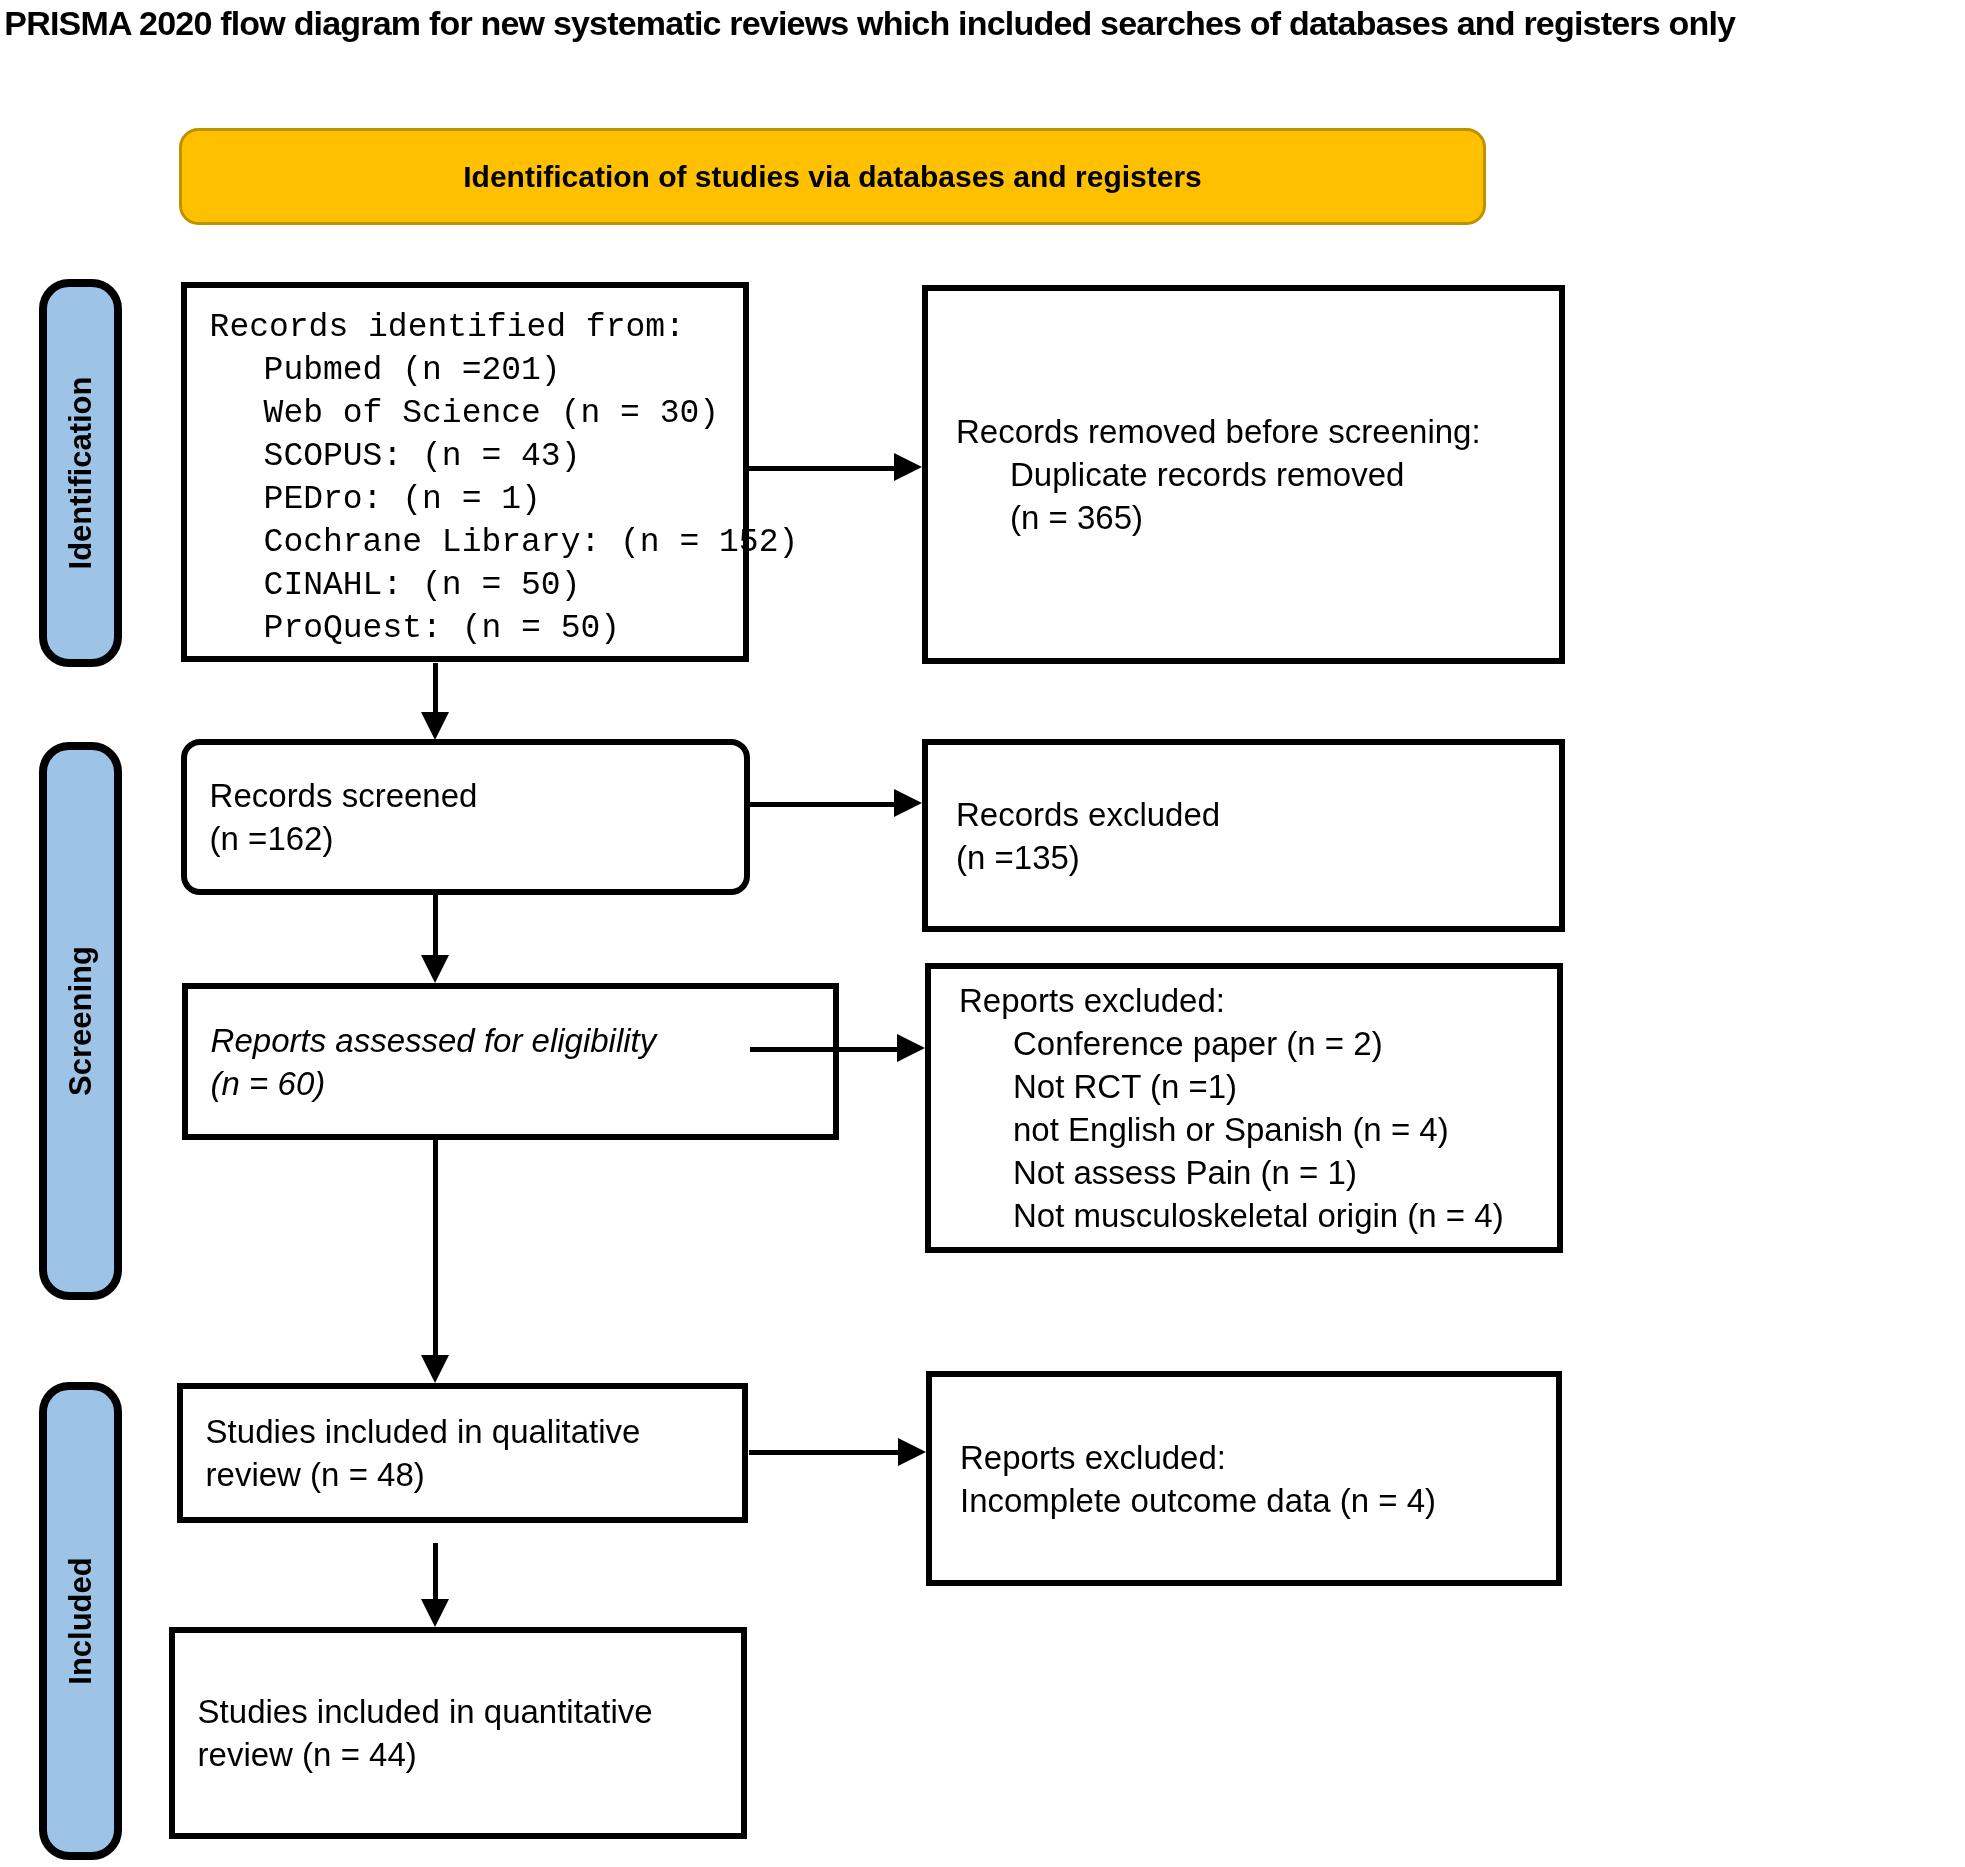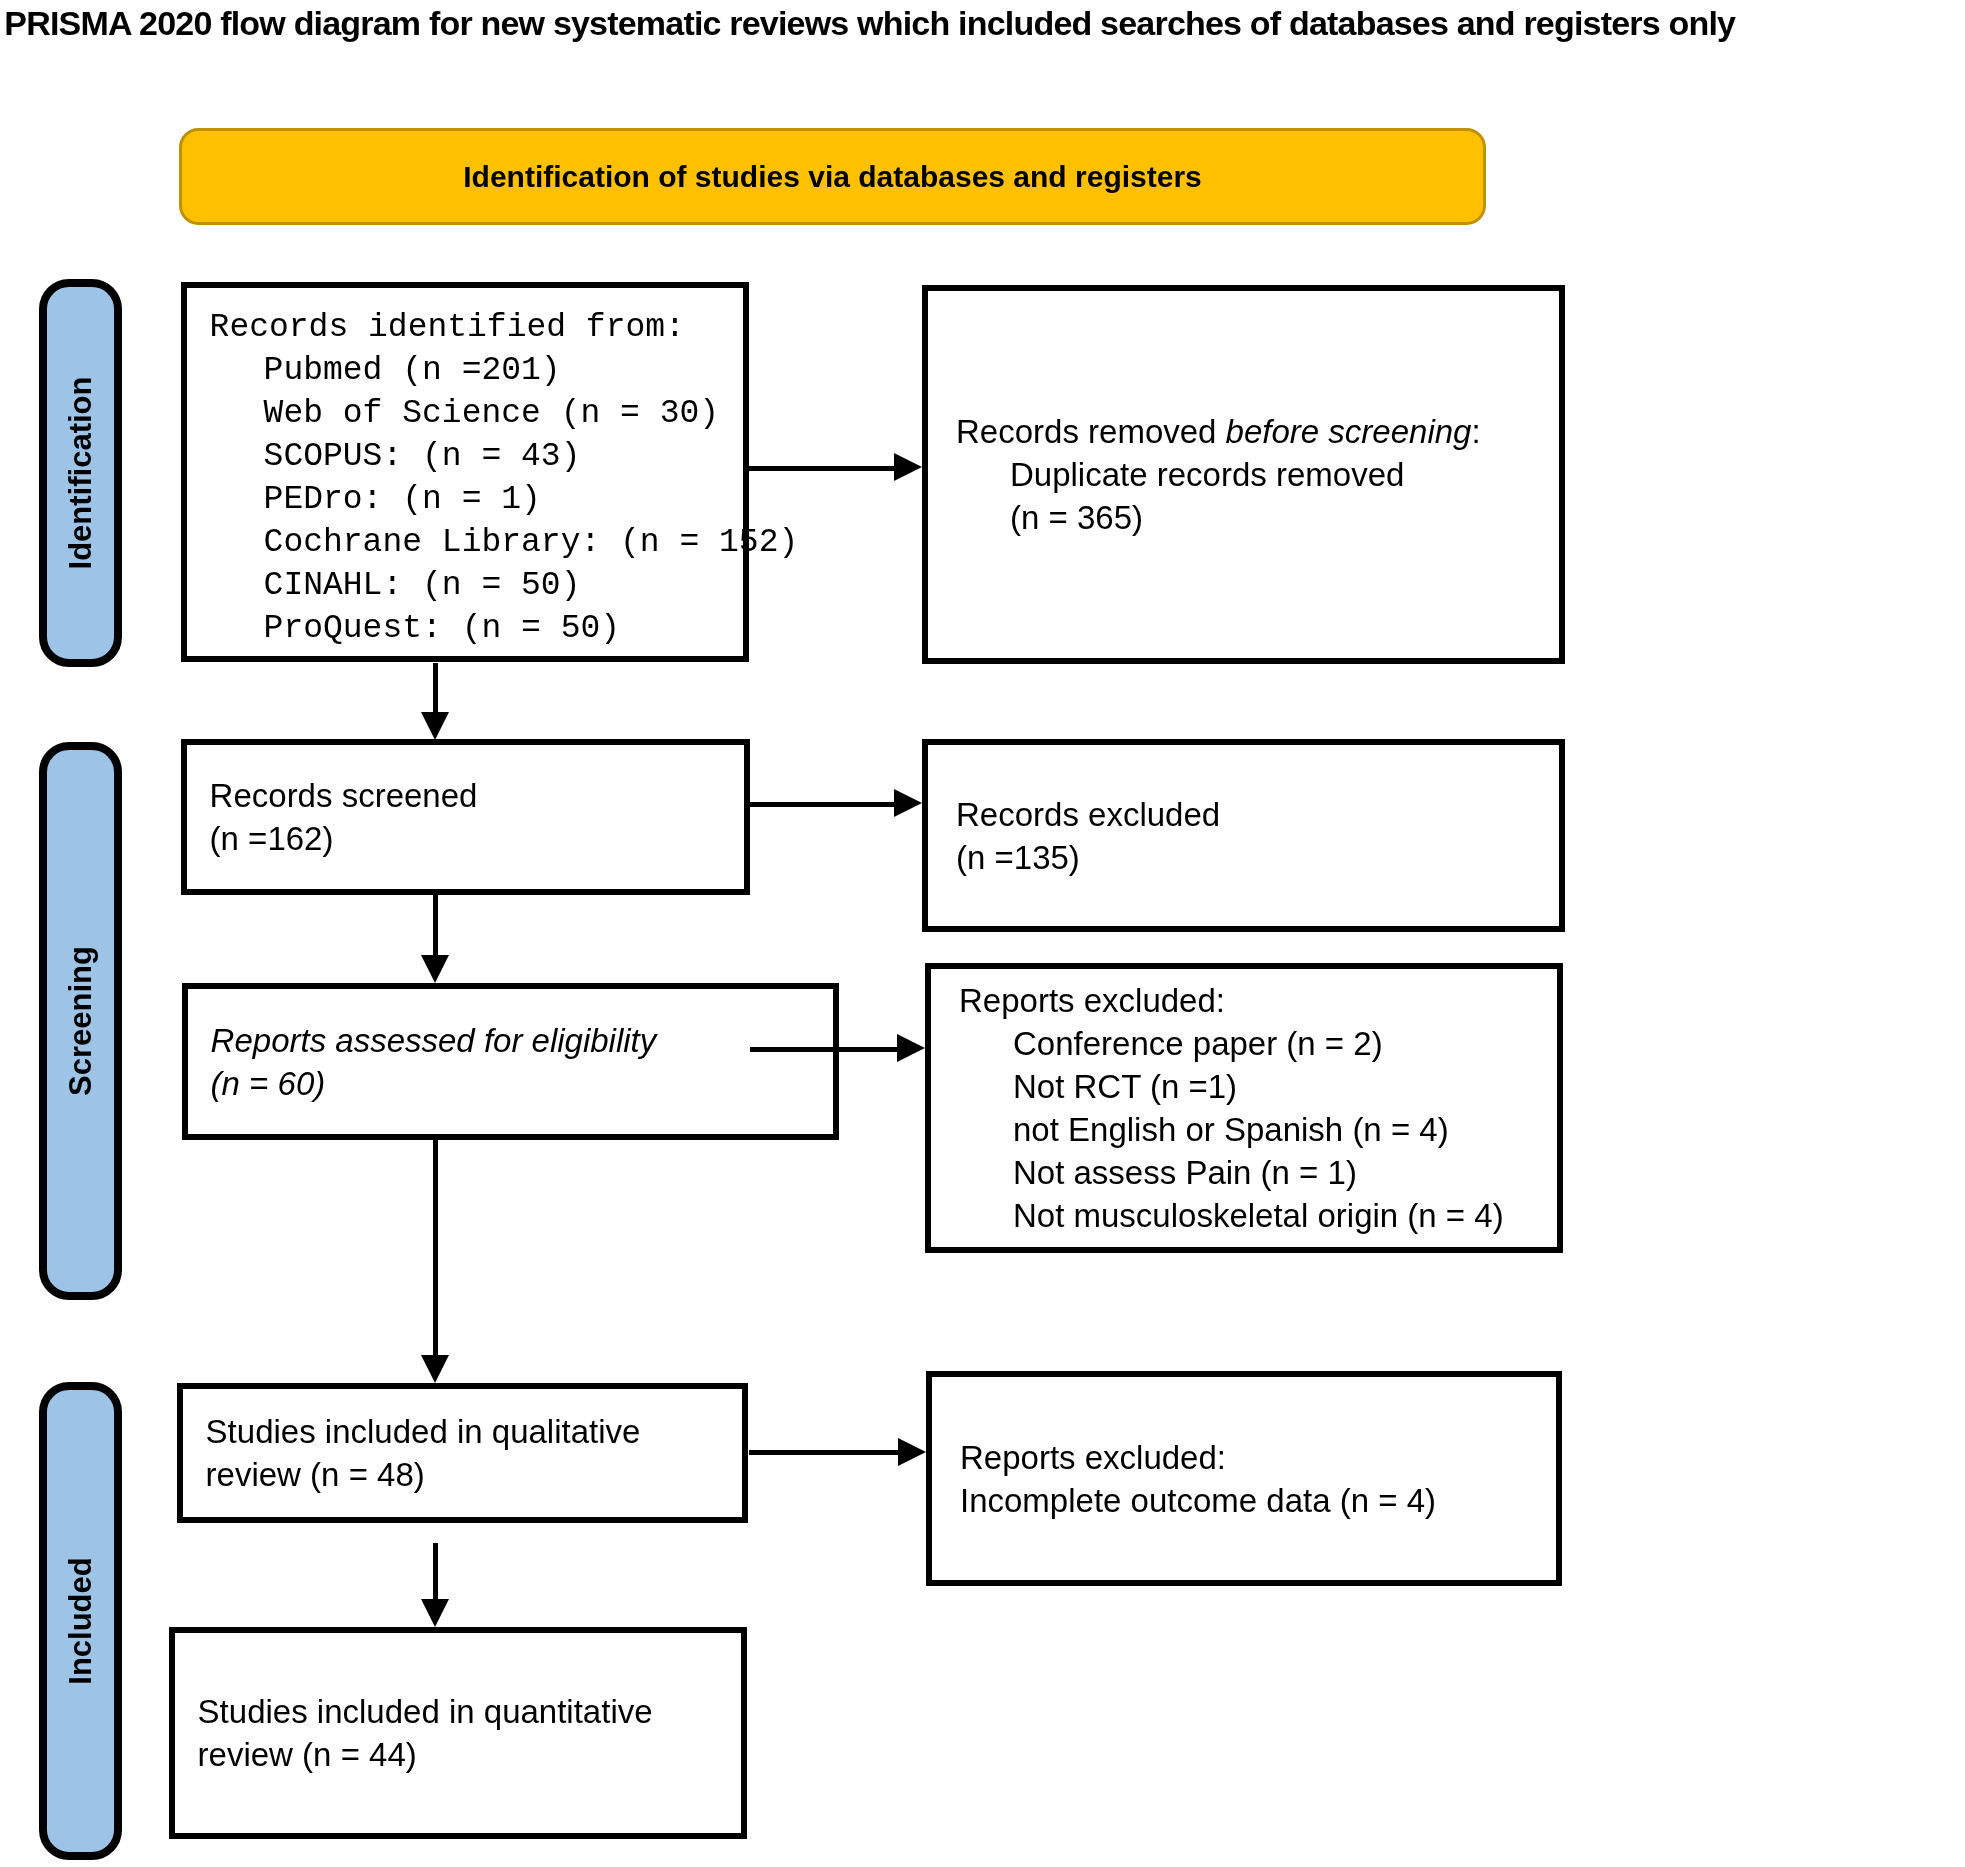--- a/index.html
+++ b/index.html
@@ -65,21 +65,21 @@
     padding-left:22.6px;
     padding-right:10.8px;
   }
   .box.center{
     display:flex; flex-direction:column; justify-content:center;
   }
   .box.padright{padding-left:28px;}
   .ln{white-space:nowrap;}
   .ln.wrap{white-space:normal;}
   .indent{padding-left:54px;}
-  .em{font-style:italic;}
+  .em{}
   .hline,.vline{position:absolute;background:var(--line);}
   .hline{height:4.8px;}
   .vline{width:4.8px;}
   .head-right{
     position:absolute;width:0;height:0;
     border-top:14.5px solid transparent;
     border-bottom:14.5px solid transparent;
     border-left:28px solid var(--line);
   }
   .head-down{
@@ -120,21 +120,21 @@
     <div class="ln indent">CINAHL: (n = 50)</div>
     <div class="ln indent">ProQuest: (n = 50)</div>
   </div>
 
   <div class="box center padright" style="left:922px;top:285px;width:643px;height:379px;">
     <div class="ln"><span>Records removed </span><span class="em">before screening</span><span>:</span></div>
     <div class="ln indent">Duplicate records removed</div>
     <div class="ln indent">(n = 365)</div>
   </div>
 
-  <div class="box center" style="left:181px;top:739px;width:569px;height:156px;">
+  <div class="box center" style="left:181px;top:739px;width:569px;height:156px;border-radius:19px;">
     <div class="ln">Records screened</div>
     <div class="ln">(n =162)</div>
   </div>
 
   <div class="box center padright" style="left:922px;top:739px;width:643px;height:193px;">
     <div class="ln">Records excluded</div>
     <div class="ln">(n =135)</div>
   </div>
 
   <div class="box center" style="left:182px;top:983px;width:657px;height:157px;font-style:italic;">

